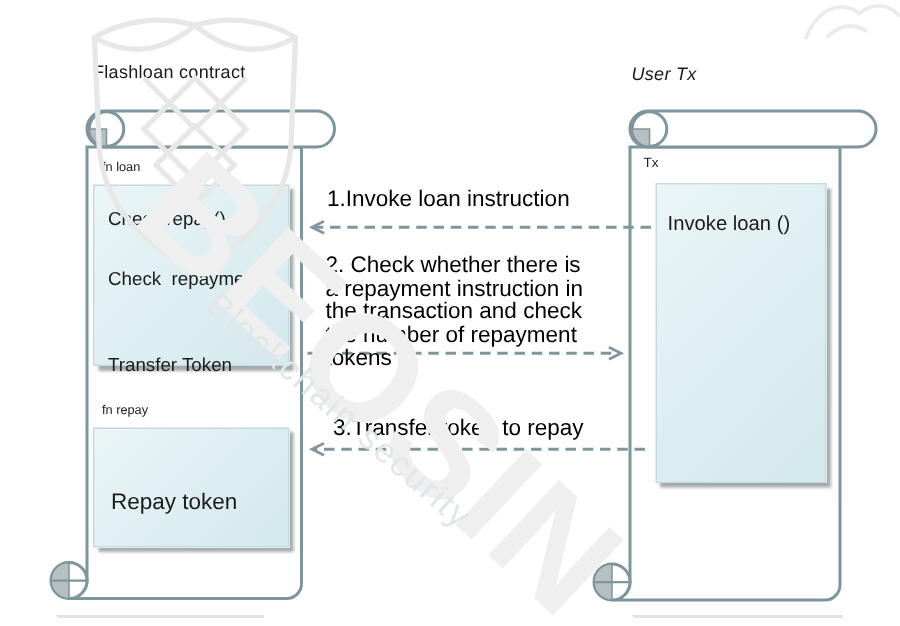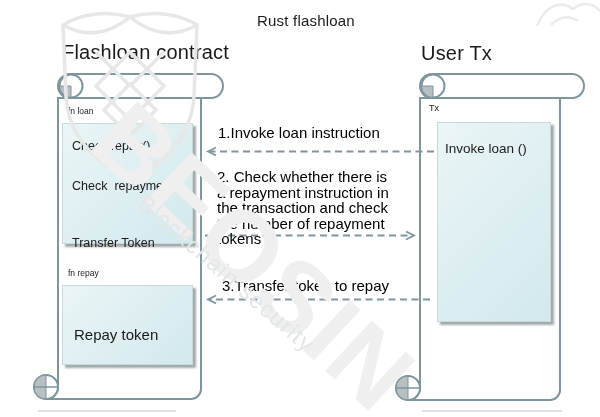--- a/index.html
+++ b/index.html
@@ -3,21 +3,21 @@
 <meta charset="utf-8">
 <style>
   html,body{margin:0;padding:0;background:#fff;}
   #stage{
     position:relative;width:600px;height:417px;background:#ffffff;
     font-family:"Liberation Sans", sans-serif;color:#1a1a1a;overflow:hidden;
   }
   #stage .abs{position:absolute;}
   .svg-layer{position:absolute;left:0;top:0;width:600px;height:417px;}
   .title{font-size:15px;letter-spacing:.2px;}
-  .heading{font-size:20px;letter-spacing:.2px;}
+  .heading{font-size:12px;letter-spacing:.2px;}
   .fn-label{font-size:8.5px;color:#202020;}
   .tx-label{font-size:9px;color:#202020;}
   .step-box{
     background:linear-gradient(135deg,#eaf5f6 0%,#ddeef1 55%,#d3e9ed 100%);
     border:1px solid #c6dadd;
     box-shadow:3px 3px 2px #a3aaac;
   }
   .bline{position:absolute;left:9px;white-space:pre;font-size:12.5px;}
   .rline{position:absolute;left:7px;white-space:pre;font-size:13.5px;}
   .repay-text{font-size:15px;margin-top:12px;}
@@ -71,23 +71,22 @@
       <line x1="422" y1="411" x2="562" y2="411"></line>
     </g>
 
     <g stroke="#7f969e" stroke-width="2" stroke-dasharray="7 4.5" fill="none">
       <line x1="434" y1="151.5" x2="209" y2="151.5" marker-end="url(#ah)"></line>
       <line x1="205" y1="235.5" x2="413" y2="235.5" marker-end="url(#ah)"></line>
       <line x1="430" y1="299.5" x2="209" y2="299.5" marker-end="url(#ah)"></line>
     </g>
   </svg>
 
-  <div class="abs title" style="left:257px;top:12px;">Rust flashloan</div>
   <div class="abs heading" style="left:62px;top:41px;">Flashloan contract</div>
-  <div class="abs heading" style="left:421px;top:42px;">User Tx</div>
+  <div class="abs heading" style="left:421px;top:42px;font-style:italic;">User Tx</div>
 
   <div class="abs fn-label" style="left:68px;top:106px;">fn loan</div>
 
   <div class="abs step-box" style="left:62px;top:123px;width:129px;height:119px;">
     <div class="bline" style="top:15px;">Check repay()</div>
     <div class="bline" style="top:55px;">Check  repayment</div>
     <div class="bline" style="top:112px;">Transfer Token</div>
   </div>
 
   <div class="abs fn-label" style="left:68px;top:268px;">fn repay</div>

